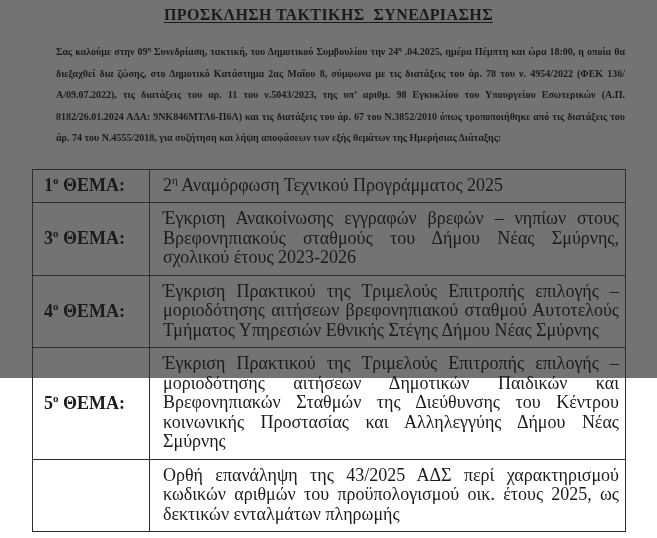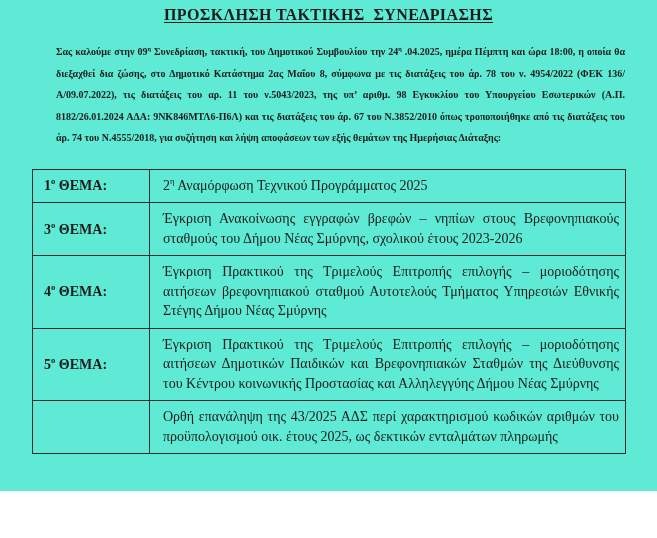--- a/index.html
+++ b/index.html
@@ -8,25 +8,25 @@
     background: #ffffff;
   }
   body {
     width: 657px;
     height: 538px;
     overflow: hidden;
   }
   .page {
     box-sizing: border-box;
     width: 657px;
-    height: 491px;
+    height: 378px;
     padding-top: 4px;
     font-family: "Liberation Serif", "DejaVu Serif", serif;
     color: #1b1b1b;
-    background: #5eead4;
+    background: #737373;
   }
   .title {
     margin: 0;
     font-size: 16px;
     font-weight: bold;
     text-align: center;
     text-decoration: underline;
     text-underline-offset: 2px;
     letter-spacing: 0.4px;
     white-space: pre;
@@ -45,21 +45,21 @@
     line-height: 0;
   }
   table.agenda {
     border-collapse: collapse;
     table-layout: fixed;
     margin: 20px 0 0 32px;
     width: 594px;
   }
   table.agenda td {
     border: 1.6px solid #2e2e2e;
-    font-size: 14px;
+    font-size: 18px;
     margin-top: 22px;
   }
   td.label-cell {
     width: 101px;
     font-weight: bold;
     vertical-align: middle;
     padding: 6px 4px 6px 11px;
     line-height: 19px;
   }
   td.topic-cell {

